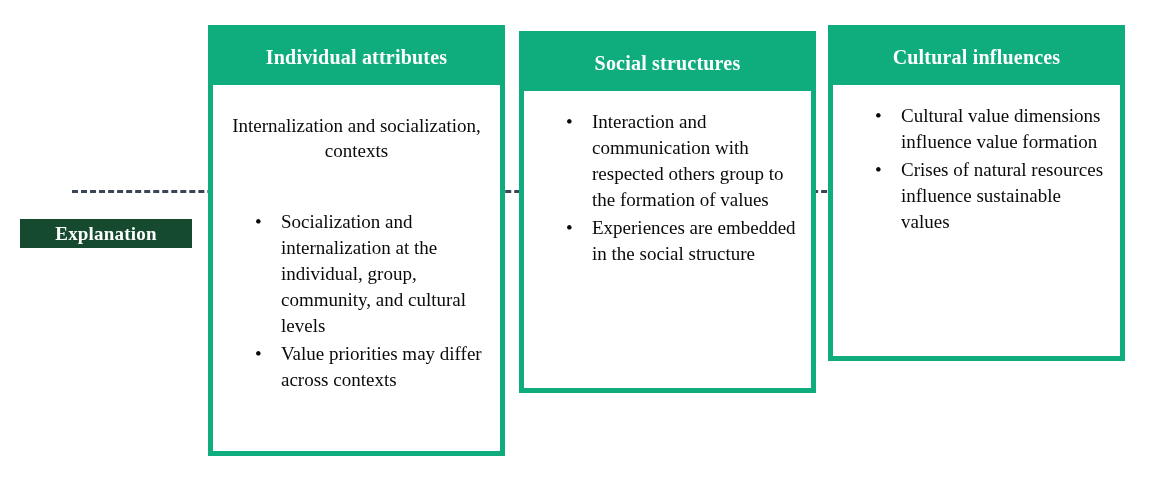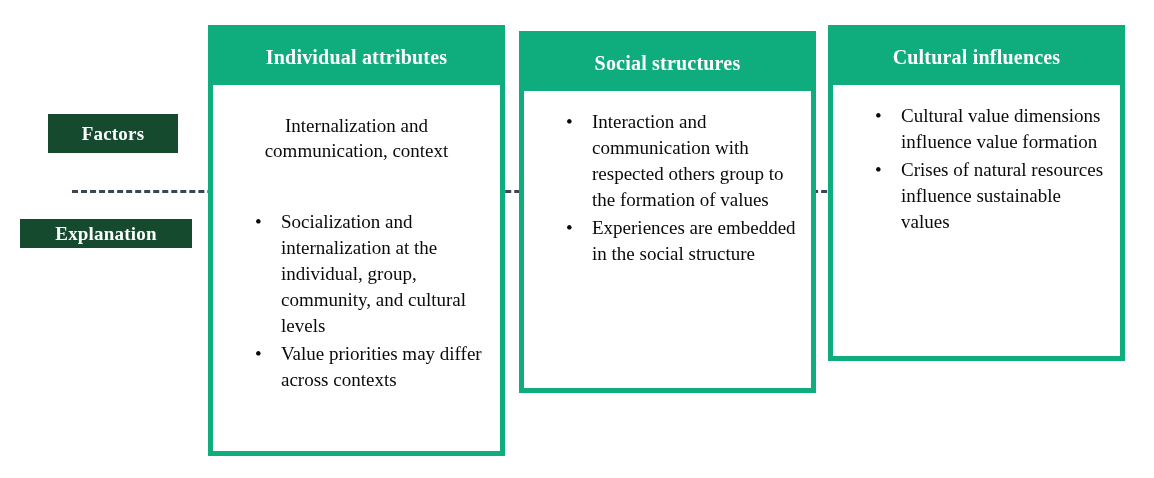--- a/index.html
+++ b/index.html
@@ -137,37 +137,34 @@
     font-size: 19px;
     line-height: 1.37;
     color: #0A0A0A;
   }
 </style>
 </head>
 <body>
 
 <div id="canvas">
 
-  <div id="label-factors" class="row-label">
-    <span>Factors</span>
-  </div>
 
   <div id="label-explanation" class="row-label">
     <span>Explanation</span>
   </div>
 
   <div id="divider"></div>
 
   <div id="column-0" class="column">
     <div class="col-header">
       <span>Individual attributes</span>
     </div>
     <div class="col-body">
       <div class="factors-cell">
-        <div class="factors-text">Internalization and communication, context</div>
+        <div class="factors-text">Internalization and socialization, contexts</div>
       </div>
       <div class="explanation-cell">
         <ul class="bullets">
           <li>
             <span class="bullet-dot">•</span>
             <span>Socialization and internalization at the individual, group, community, and cultural levels</span>
           </li>
           <li>
             <span class="bullet-dot">•</span>
             <span>Value priorities may differ across contexts</span>

